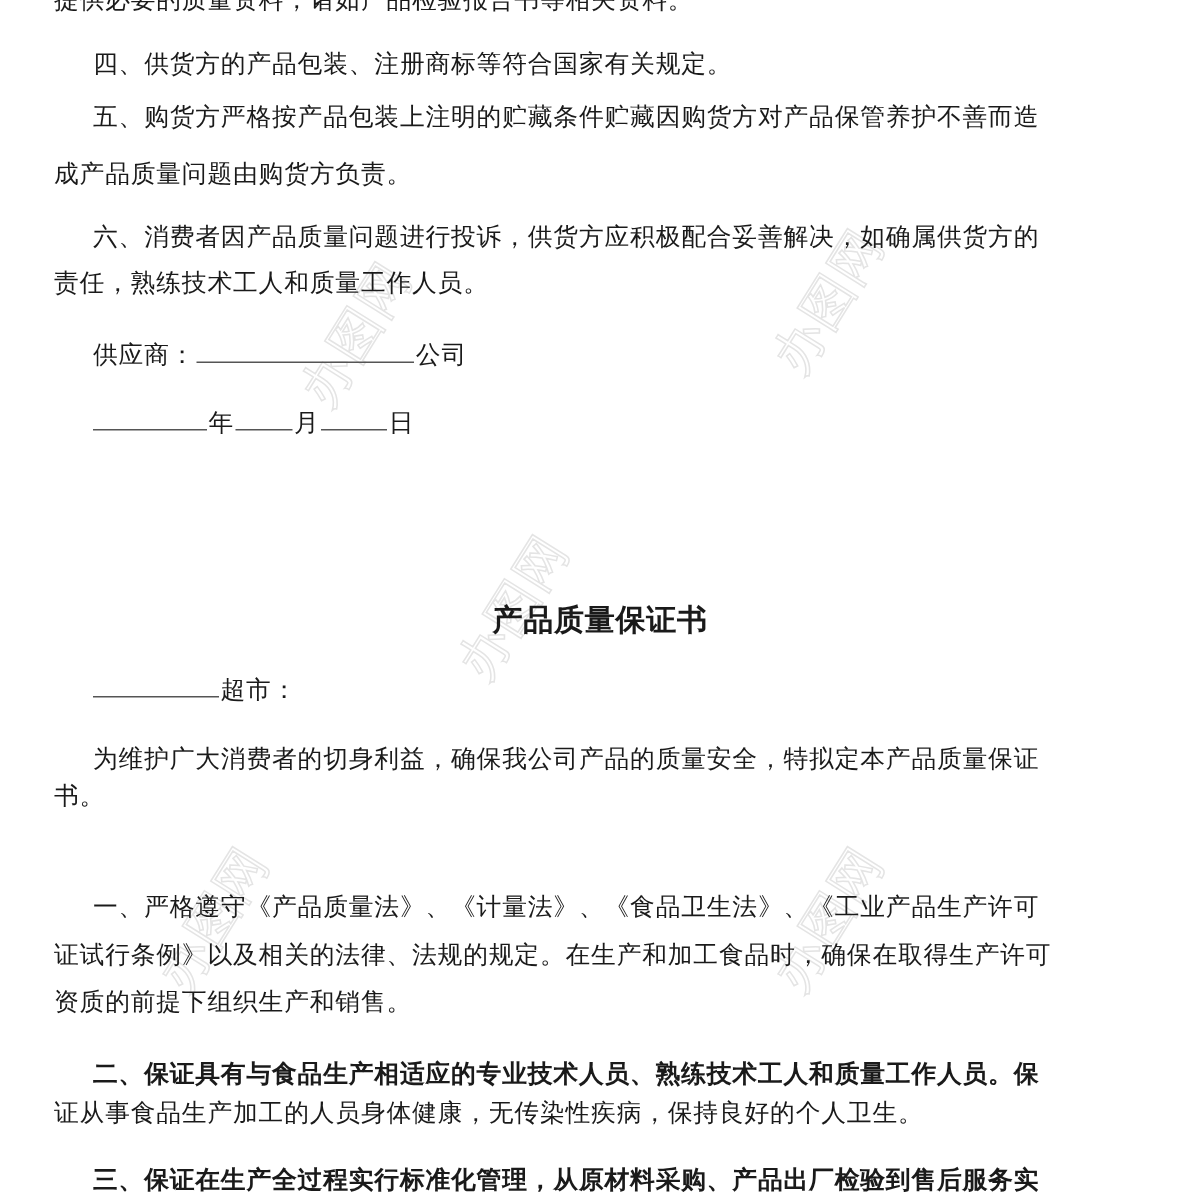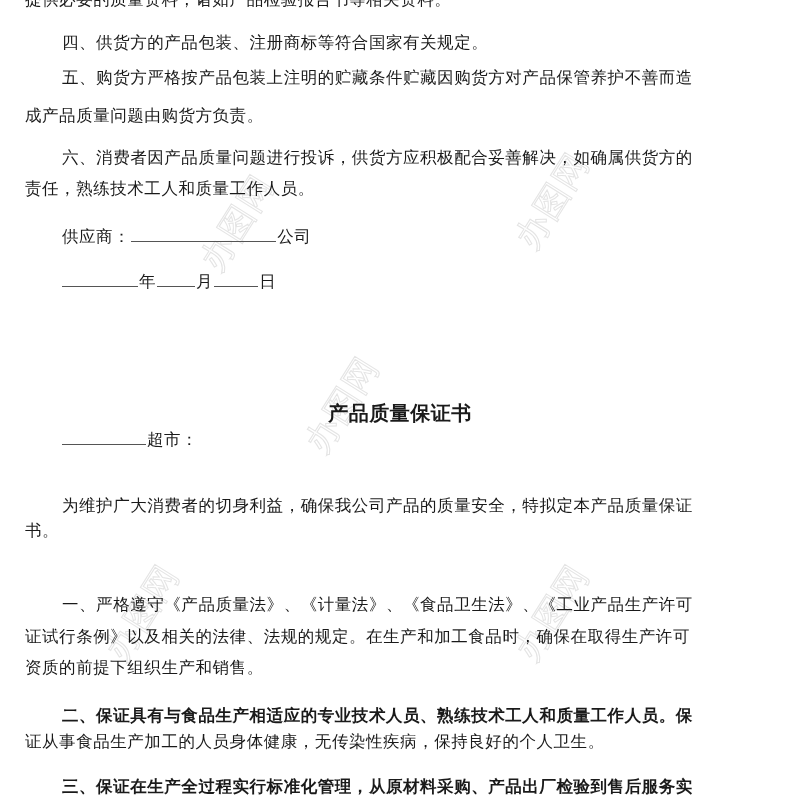--- a/index.html
+++ b/index.html
@@ -15,21 +15,21 @@
       font-family: "DejaVu Serif", "Liberation Serif", serif;
       color: #1a1a1a;
     }
     .page {
       position: absolute;
       left: 0; top: 0;
       width: 800px; height: 800px;
     }
     .line {
       position: absolute;
-      left: 25px;
+      left: 36px;
       font-size: 16.5px;
       line-height: 20px;
       white-space: nowrap;
       letter-spacing: 0.55px;
     }
     .indent { left: 62px; }
     .title {
       position: absolute;
       top: 402px;
       left: 0;
@@ -89,21 +89,21 @@
     <div class="line indent" style="top:226px;">
       <span>供应商：</span><span class="blank" style="width:145px;"></span><span>公司</span>
     </div>
 
     <div class="line indent" style="top:271px;">
       <span class="blank" style="width:76px; margin-left:0;"></span><span>年</span><span class="blank" style="width:38px;"></span><span>月</span><span class="blank" style="width:44px;"></span><span>日</span>
     </div>
 
     <div class="title">产品质量保证书</div>
 
-    <div class="line indent" style="top:429px;text-align:center;">
+    <div class="line indent" style="top:449px;text-align:center;">
       <span class="blank" style="width:84px; margin-left:0;"></span><span>超市：</span>
     </div>
 
     <div class="line indent" style="top:496px;">为维护广大消费者的切身利益，确保我公司产品的质量安全，特拟定本产品质量保证</div>
     <div class="line" style="top:521px;">书。</div>
 
     <div class="line indent" style="top:595px;text-align:center;">一、严格遵守《产品质量法》、《计量法》、《食品卫生法》、《工业产品生产许可</div>
     <div class="line" style="top:627px;">证试行条例》以及相关的法律、法规的规定。在生产和加工食品时，确保在取得生产许可</div>
     <div class="line" style="top:658px;">资质的前提下组织生产和销售。</div>
 

